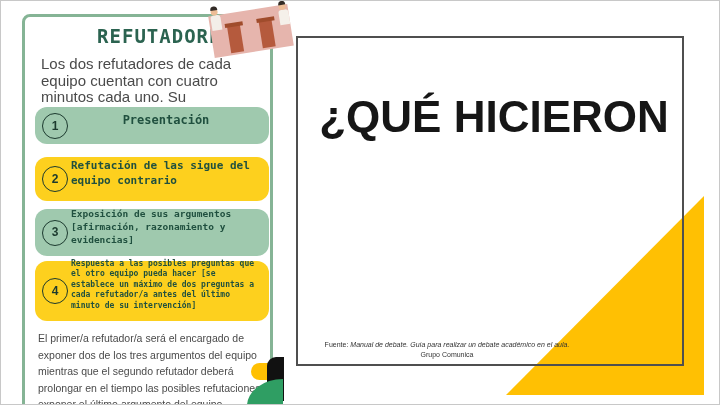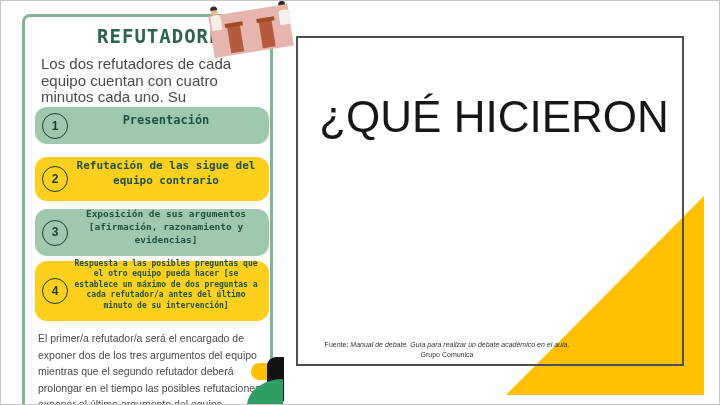--- a/index.html
+++ b/index.html
@@ -32,21 +32,21 @@
   }
   .pill .num {
     position:absolute; left:7px; top:50%; transform:translateY(-50%);
     width:26px; height:26px; border-radius:50%;
     border:1.6px solid #1c3a2e; color:#1c3a2e;
     display:flex; align-items:center; justify-content:center;
     font-family:"Liberation Sans", sans-serif; font-weight:bold; font-size:12px;
   }
   .pill .ptxt {
     display:flex; align-items:center; justify-content:center;
-    height:100%; padding:2px 8px 14px 36px; text-align:center;
+    height:100%; padding:2px 8px 14px 36px; 
   }
   .pill.green { background:#9fc9ae; }
   .pill.yellow { background:#fdd01e; }
   .pill.s1 { top:90px;  height:37px; font-size:12px; }
   .pill.s2 { top:140px; height:44px; font-size:11px; line-height:15px; }
   .pill.s3 { top:192px; height:47px; font-size:9.5px; line-height:13px; }
   .pill.s4 { top:244px; height:60px; font-size:8px;  line-height:10.5px; }
   .ig-footer {
     position:absolute; left:13px; top:313px; width:233px;
     font-size:10.5px; line-height:16.5px; color:#4a4a4a;
@@ -90,21 +90,21 @@
     position:absolute; left:505px; top:195px; width:198px; height:199px;
     background:#ffc003; clip-path:polygon(100% 0, 100% 100%, 0 100%);
     z-index:1;
   }
   .main-box {
     position:absolute; left:295px; top:35px; width:388px; height:330px;
     border:2px solid #4f4f4f; background:transparent; z-index:2;
   }
   .main-title {
     position:absolute; left:0; right:0; top:50px; text-align:center;
-    font-size:44px; line-height:58px; font-weight:400; color:#161616;padding-left:8px;
+    font-size:44px; line-height:58px; font-weight:700; color:#161616;padding-left:8px;
   }
   .source {
     position:absolute; left:20px; top:302px; width:258px; text-align:center;
     font-size:7px; line-height:9.5px; color:#333333;
   }
   .source .stitle { font-style:italic; }
 </style>
 </head>
 <body>
 

